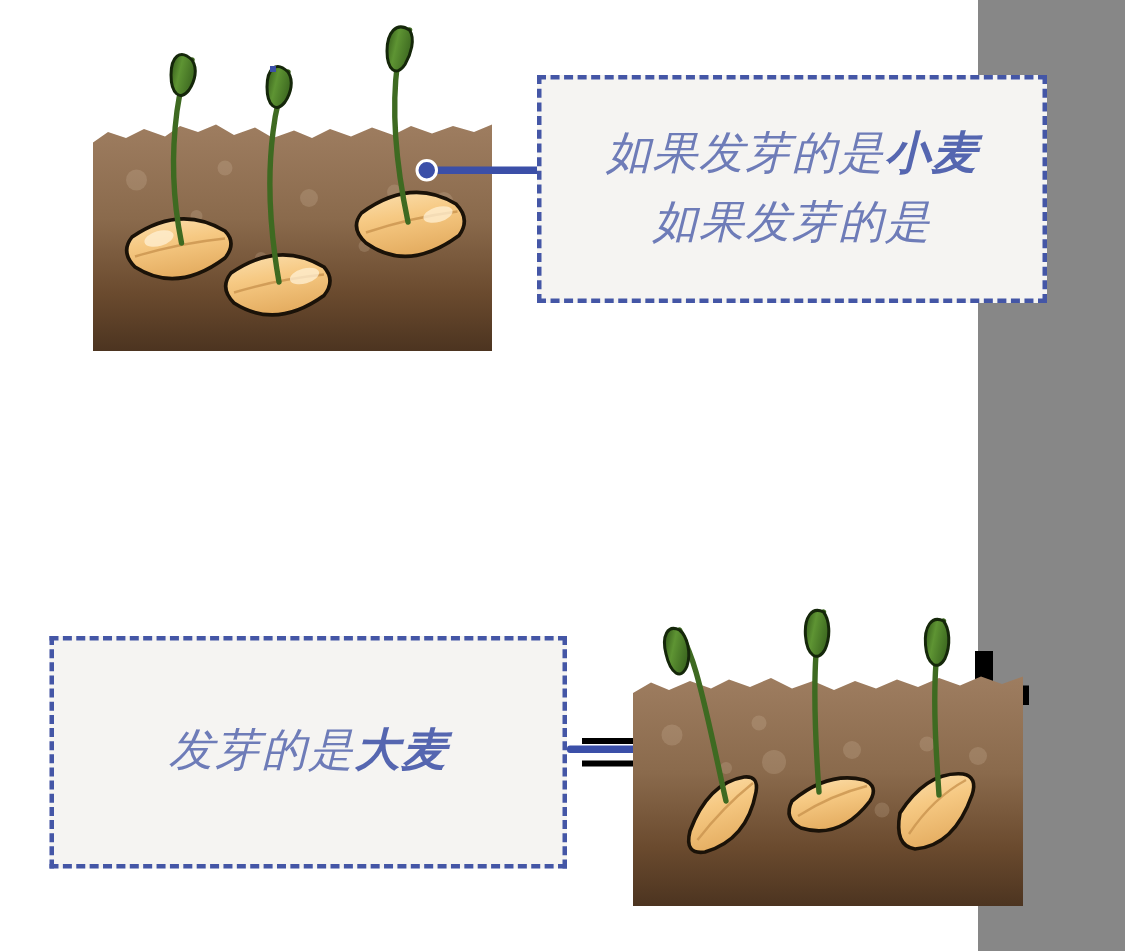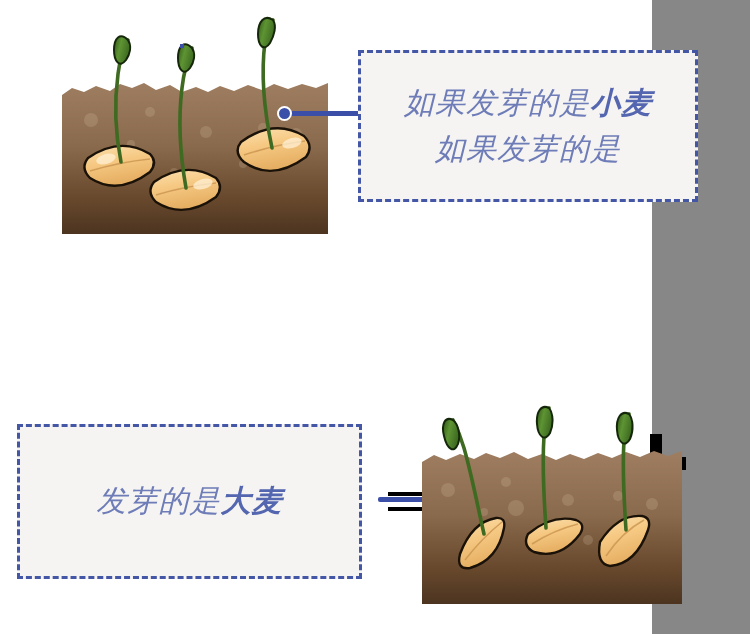--- a/index.html
+++ b/index.html
@@ -34,21 +34,21 @@
     font-size:30px;
     line-height:1.55;
     letter-spacing:1px;
     white-space:nowrap;
   }
   .callout .line b{
     color:#5566B0;
     font-weight:bold;
   }
   #callout-top{left:358px;top:50px;width:340px;height:152px;}
-  #callout-bottom{left:17px;top:424px;width:345px;height:155px;}
+  #callout-bottom{left:33px;top:424px;width:345px;height:155px;}
 
   
   .connector{position:absolute;height:5px;background:#3B4FA8;border-radius:2px;}
   .conn-dot{
     position:absolute;width:15px;height:15px;border-radius:50%;
     background:#3B4FA8;border:2px solid #ffffff;box-sizing:border-box;
   }
   .blk-bar{position:absolute;background:#000000;}
 
   

